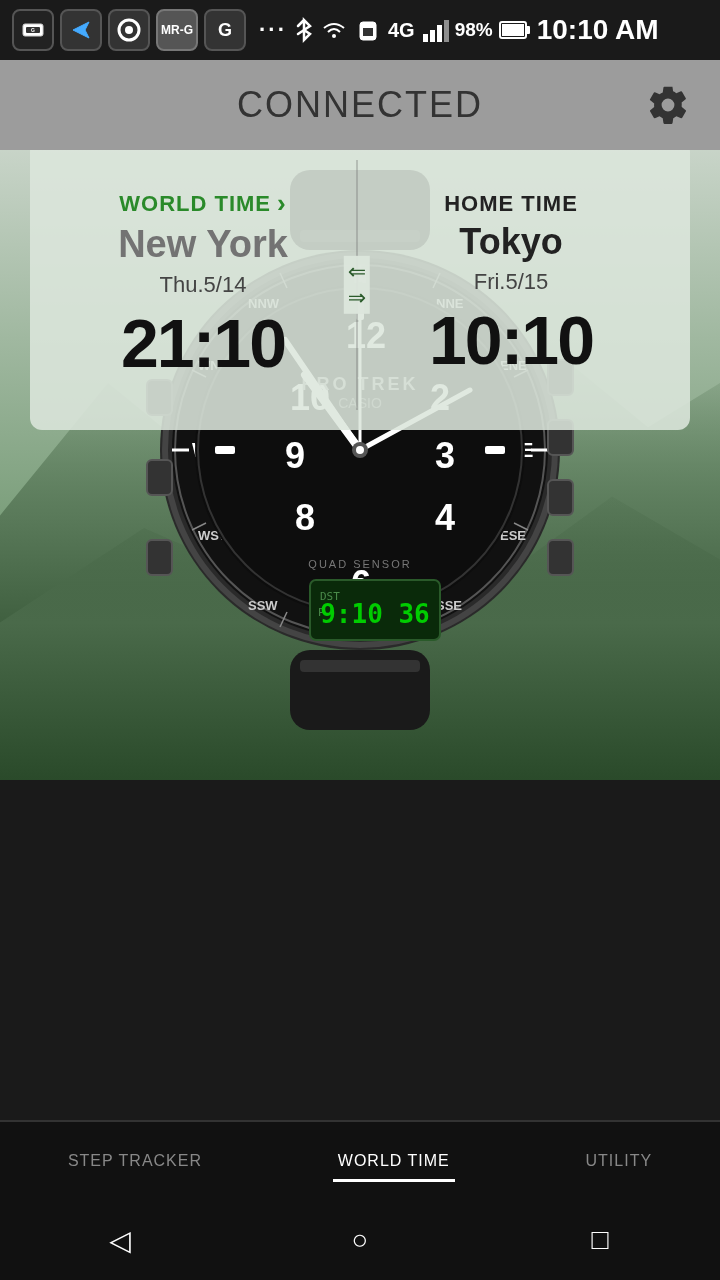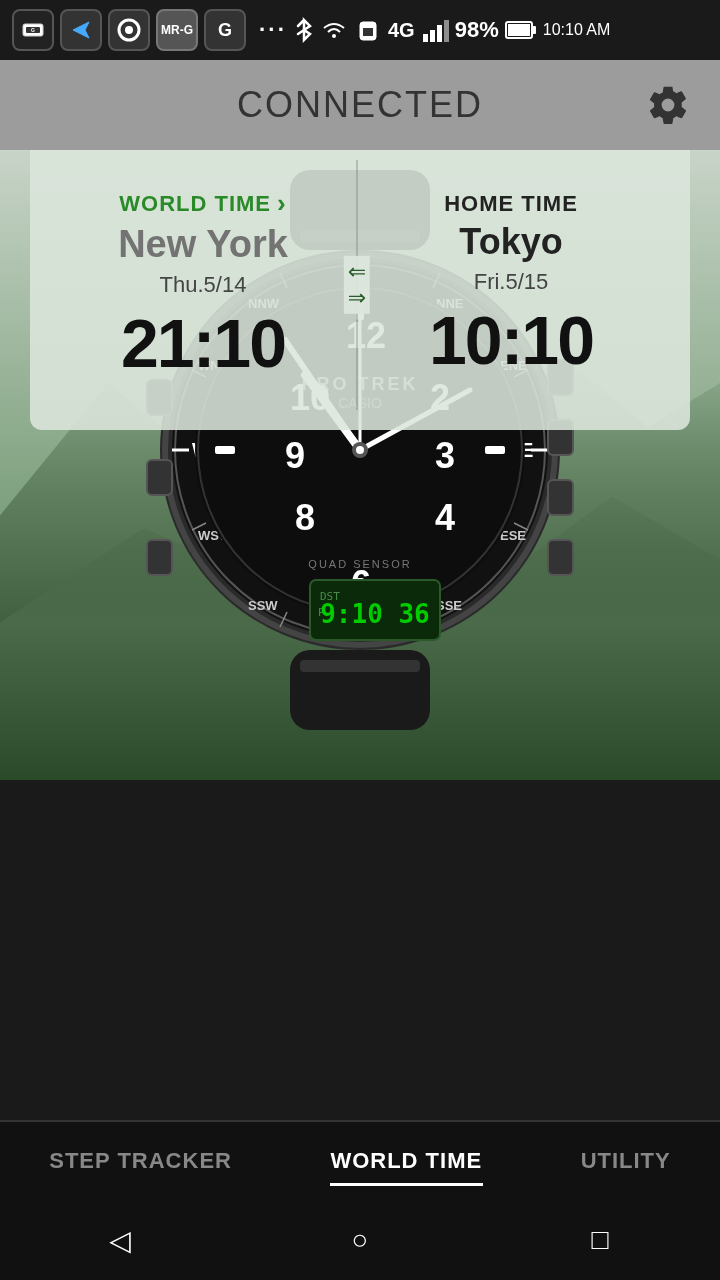--- a/index.html
+++ b/index.html
@@ -227,22 +227,22 @@
       height: 80px;
       background: #111;
       display: flex;
       align-items: center;
       justify-content: space-around;
       border-top: 2px solid #333;
       position: absolute;
       bottom: 80px;
     }
     .nav-item {
-      font-size: 22px;
-      font-weight: bold;
+      font-size: 16px;
+      font-weight: normal;
       color: #888;
       letter-spacing: 1px;
       cursor: pointer;
       padding: 10px 20px;
       position: relative;
     }
     .nav-item.active {
       color: #fff;
     }
     .nav-item.active::after {
@@ -336,28 +336,28 @@
       </svg>
 
       <span style="color:white;font-size:20px;font-weight:bold;">4G</span>
 
       <svg width="28" height="28" viewBox="0 0 28 28">
         <rect x="2" y="18" width="5" height="8" fill="white"></rect>
         <rect x="9" y="14" width="5" height="12" fill="white"></rect>
         <rect x="16" y="9" width="5" height="17" fill="white"></rect>
         <rect x="23" y="4" width="5" height="22" fill="white" opacity="0.5"></rect>
       </svg>
-      <span style="color:white;font-size:22px;font-weight:bold;">98%</span>
+      <span style="color:white;font-size:19px;font-weight:bold;">98%</span>
 
       <svg width="32" height="22" viewBox="0 0 32 22">
         <rect x="1" y="3" width="26" height="16" rx="2" stroke="white" stroke-width="2" fill="none"></rect>
         <rect x="27" y="7" width="4" height="8" rx="1" fill="white"></rect>
         <rect x="3" y="5" width="22" height="12" fill="white"></rect>
       </svg>
-      <span style="color:white;font-size:16px;font-weight:normal;white-space:nowrap;">10:10 AM</span>
+      <span style="color:white;font-size:28px;font-weight:bold;white-space:nowrap;">10:10 AM</span>
     </div>
   </div>
 
   <div id="connected-header">
     <div style="width:56px;"></div>
     <span class="connected-title">CONNECTED</span>
     <div class="gear-btn">
       <svg class="gear-icon-svg" viewBox="0 0 24 24">
         <path d="M12 15.5A3.5 3.5 0 018.5 12 3.5 3.5 0 0112 8.5a3.5 3.5 0 013.5 3.5 3.5 3.5 0 01-3.5 3.5m7.43-2.92c.04-.33.07-.66.07-1s-.03-.68-.07-1l2.16-1.68c.19-.15.24-.42.12-.64l-2.05-3.54a.5.5 0 00-.61-.22l-2.55 1.03c-.53-.4-1.1-.73-1.72-.98l-.38-2.7C14.46 2.18 14.25 2 14 2h-4c-.25 0-.46.18-.49.42l-.38 2.7c-.63.25-1.2.59-1.72.98L4.86 5.07a.49.49 0 00-.61.22L2.2 8.83a.488.488 0 00.12.64l2.16 1.68c-.04.32-.07.65-.07 1s.03.68.07 1l-2.16 1.68c-.19.15-.24.42-.12.64l2.05 3.54c.12.22.39.3.61.22l2.55-1.03c.52.4 1.09.73 1.72.98l.38 2.7c.03.24.24.42.49.42h4c.25 0 .46-.18.49-.42l.38-2.7c.63-.25 1.19-.58 1.72-.98l2.55 1.03c.22.08.49 0 .61-.22l2.05-3.54c.12-.22.07-.49-.12-.64l-2.16-1.68z" fill="#333"></path>
       </svg>

